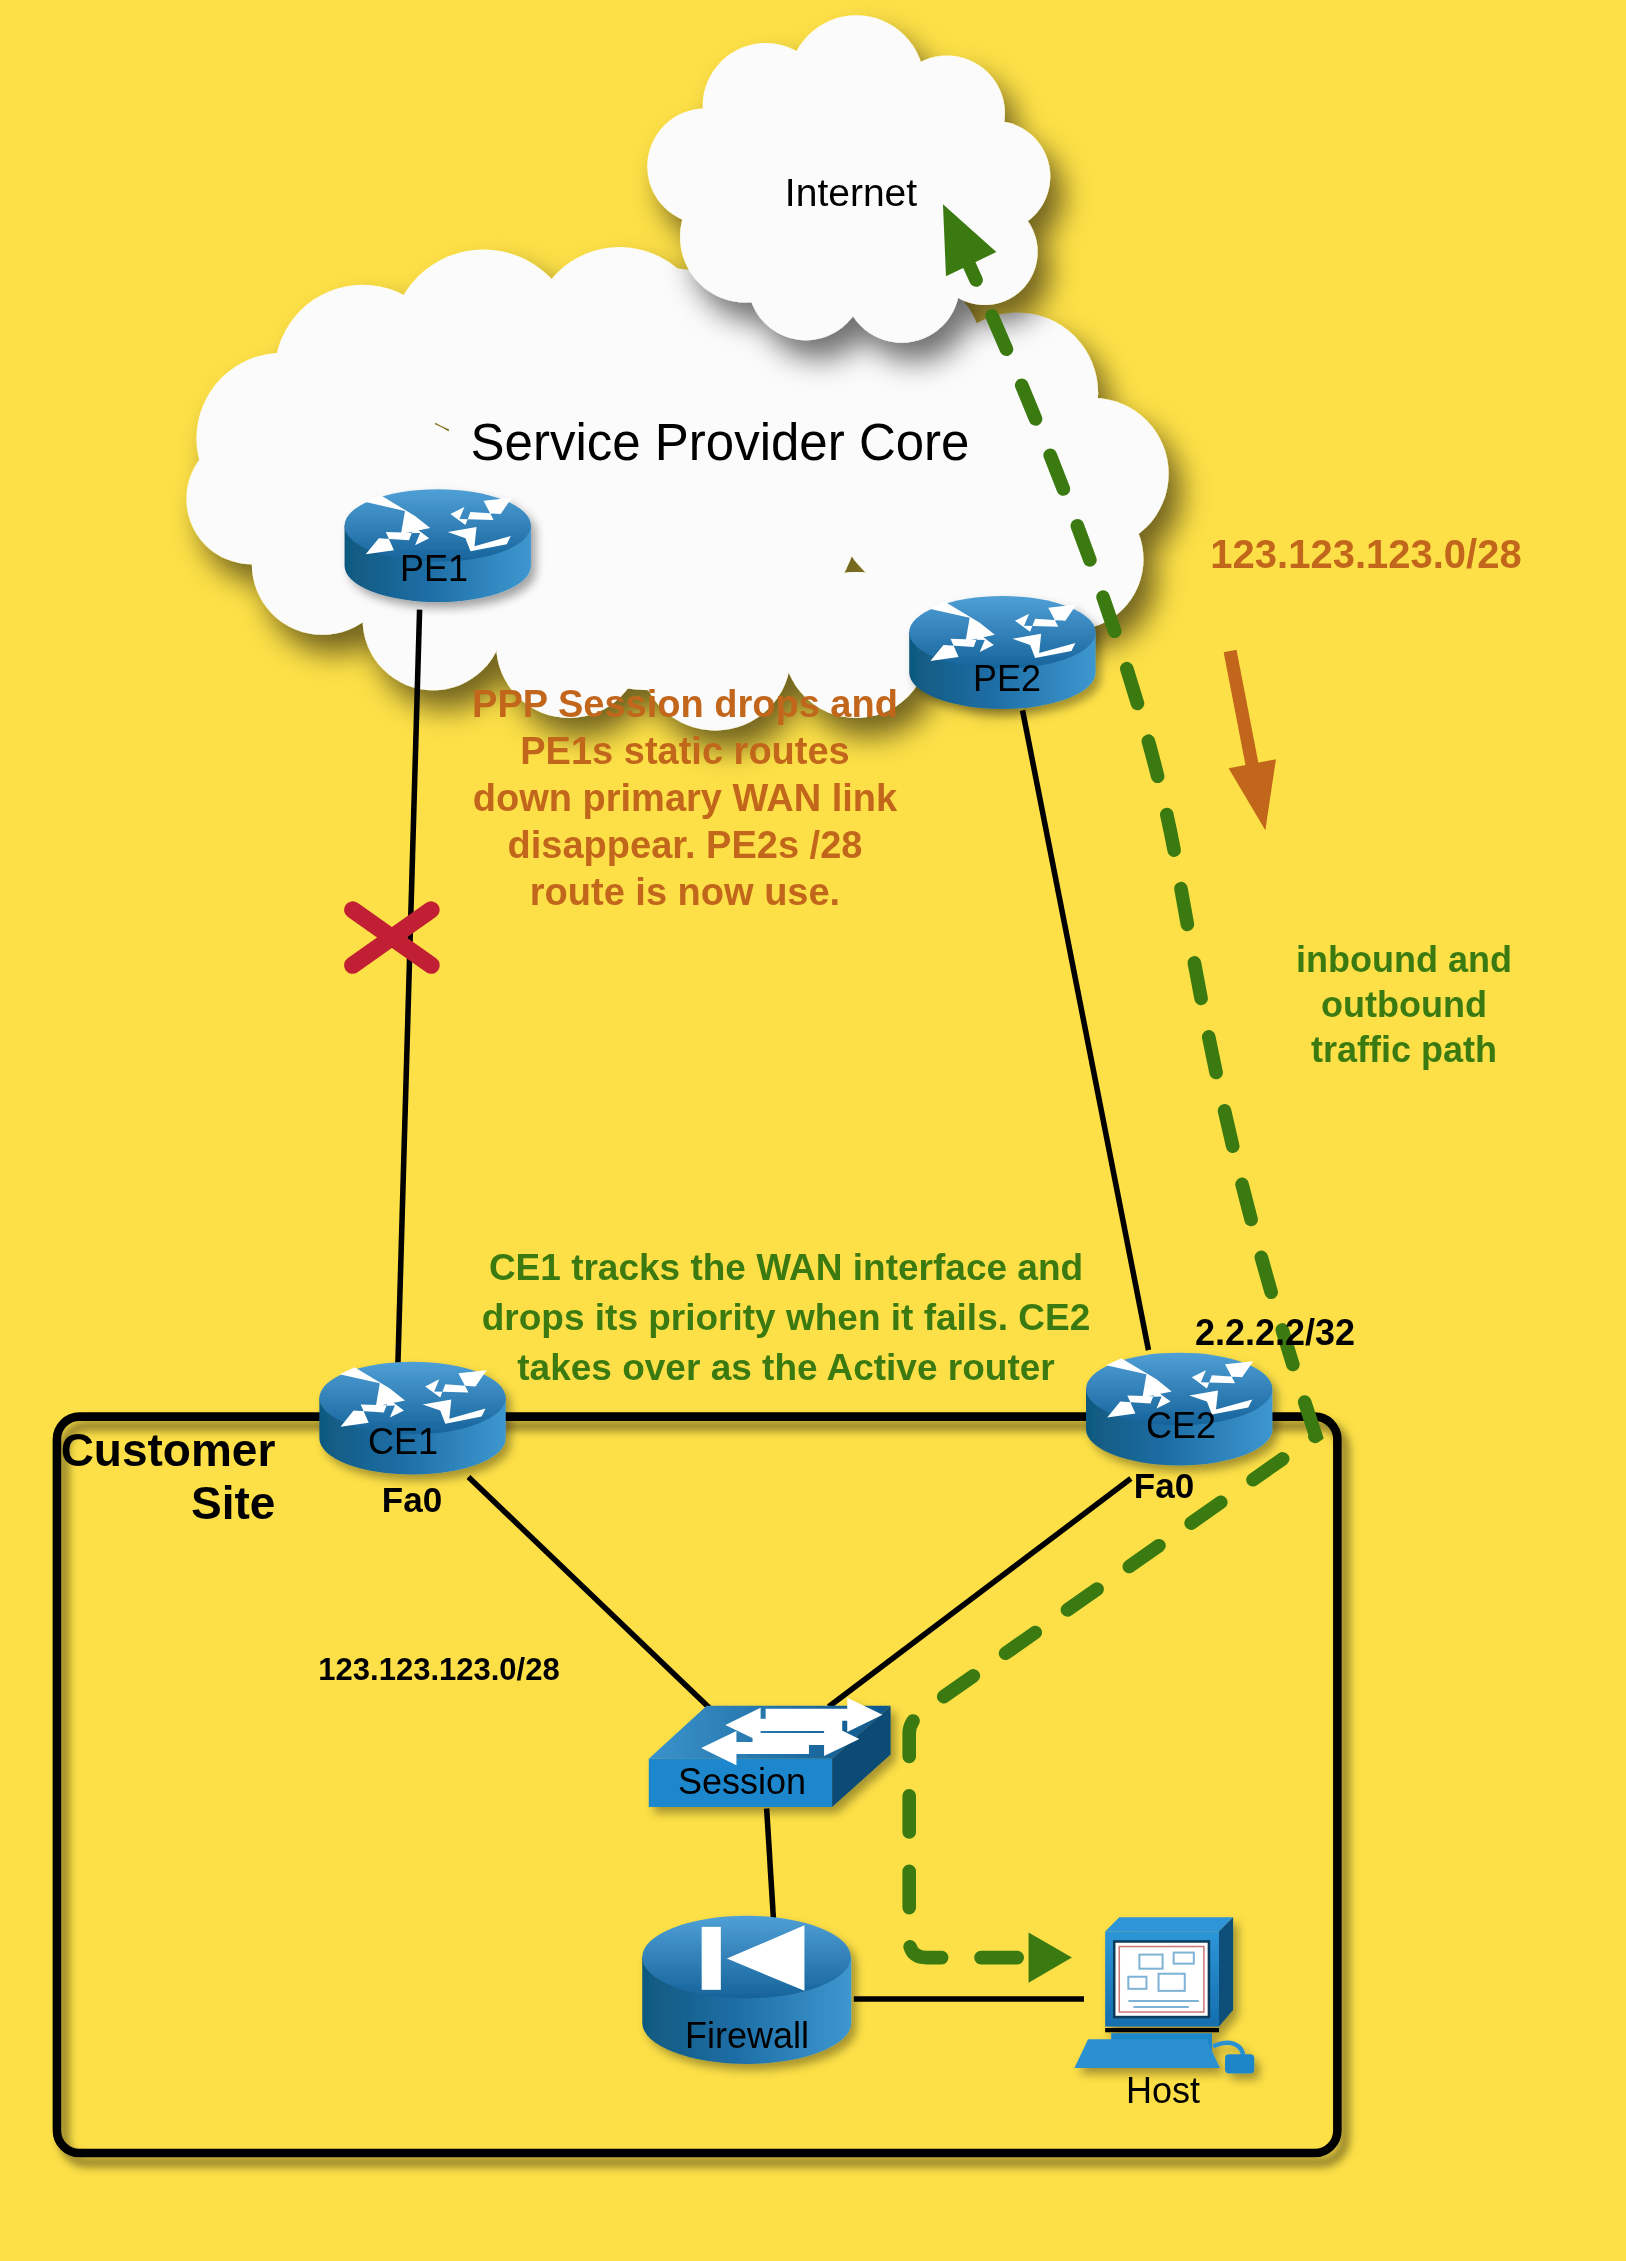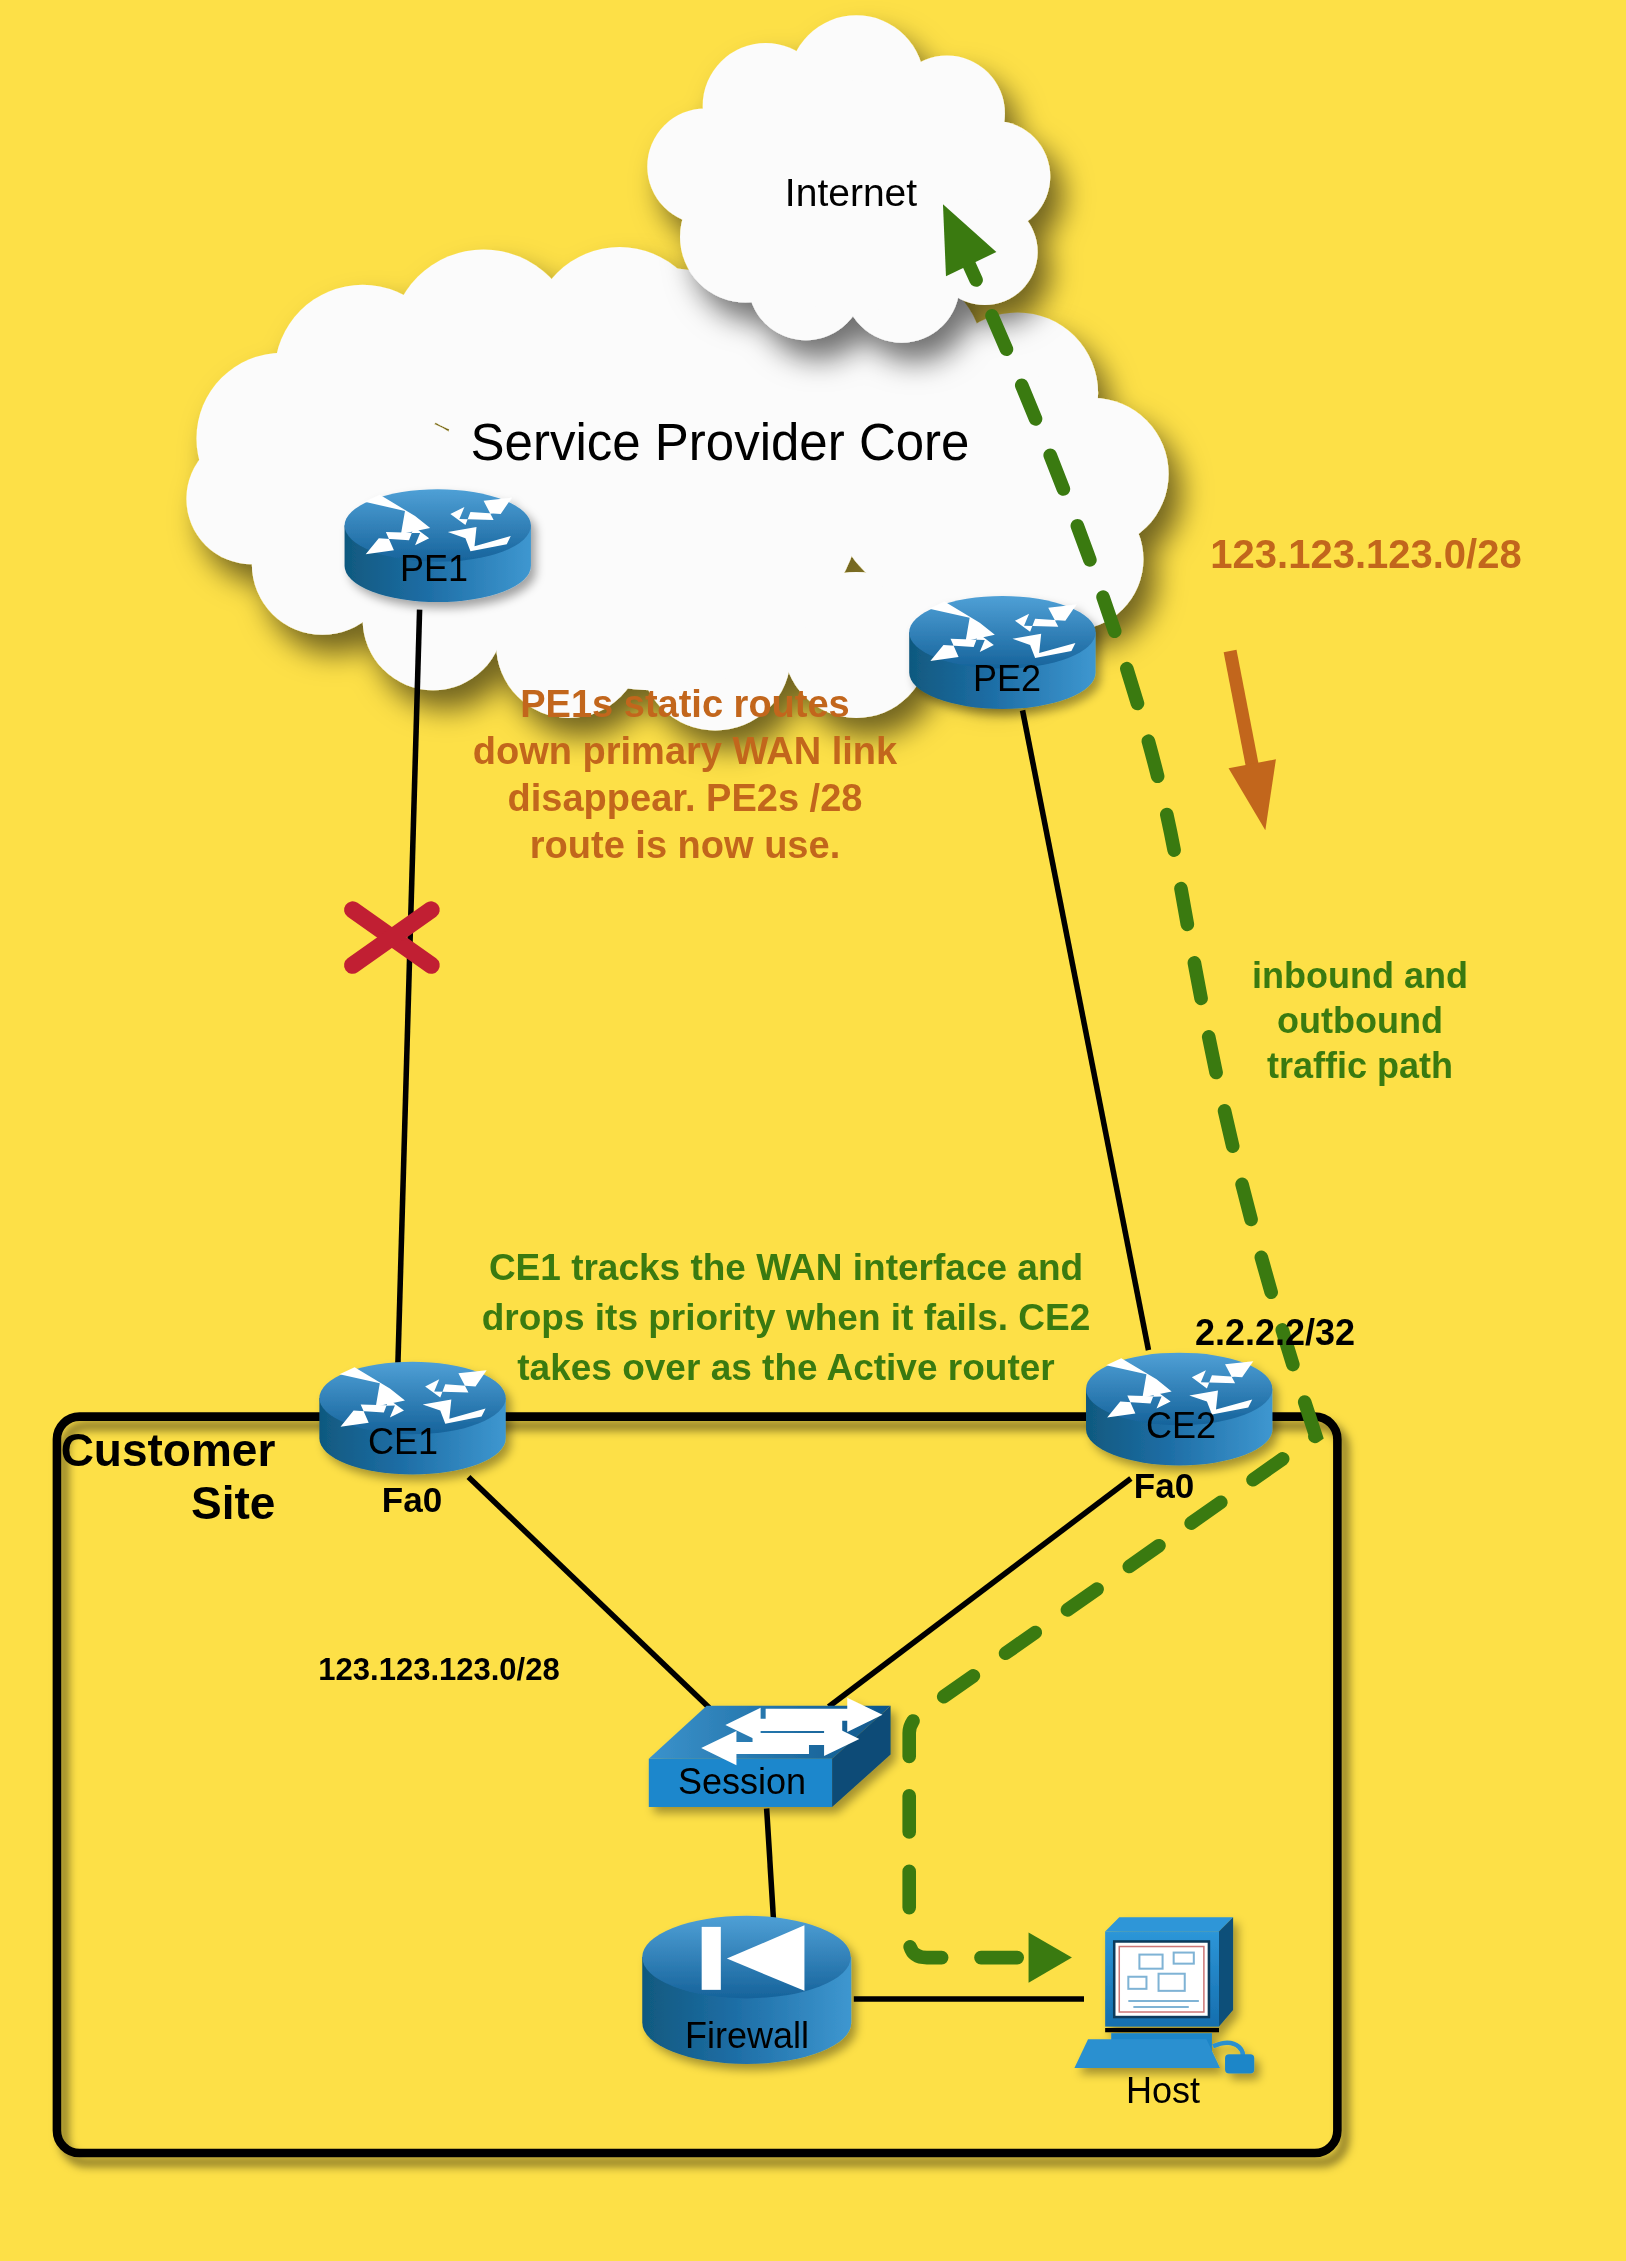--- a/index.html
+++ b/index.html
@@ -242,27 +242,28 @@
 <div class="lbl ip-lbl" style="left:1275px;top:1333px;">2.2.2.2/32</div>
 <div class="lbl lan-ip-lbl" style="left:439px;top:1670px;">123.123.123.0/28</div>
 <div class="lbl orange-ip" style="left:1366px;top:554px;">123.123.123.0/28</div>
 
 <div class="note site-lbl" style="left:168px;top:1424px;">
   <div>Customer</div>
   <div>Site</div>
 </div>
 
 <div class="note note-orange" style="left:685px;top:681px;">
+  <div>PPP Session drops and</div>
   <div>PE1s static routes</div>
   <div>down primary WAN link</div>
   <div>disappear. PE2s /28</div>
   <div>route is now use.</div>
 </div>
 
-<div class="note note-green-traffic" style="left:1360px;top:937px;margin-top:16px;">
+<div class="note note-green-traffic" style="left:1404px;top:937px;">
   <div>inbound and</div>
   <div>outbound</div>
   <div>traffic path</div>
 </div>
 
 <div class="note note-green-hsrp" style="left:786px;top:1243px;">
   <div>CE1 tracks the WAN interface and</div>
   <div>drops its priority when it fails. CE2</div>
   <div>takes over as the Active router</div>
 </div>

